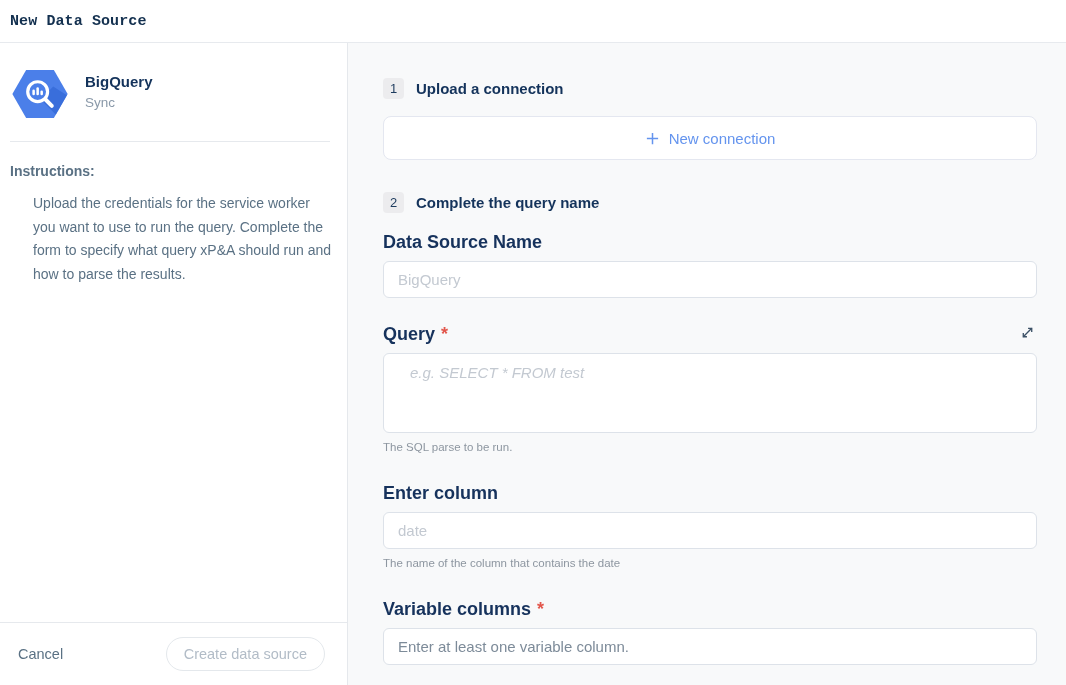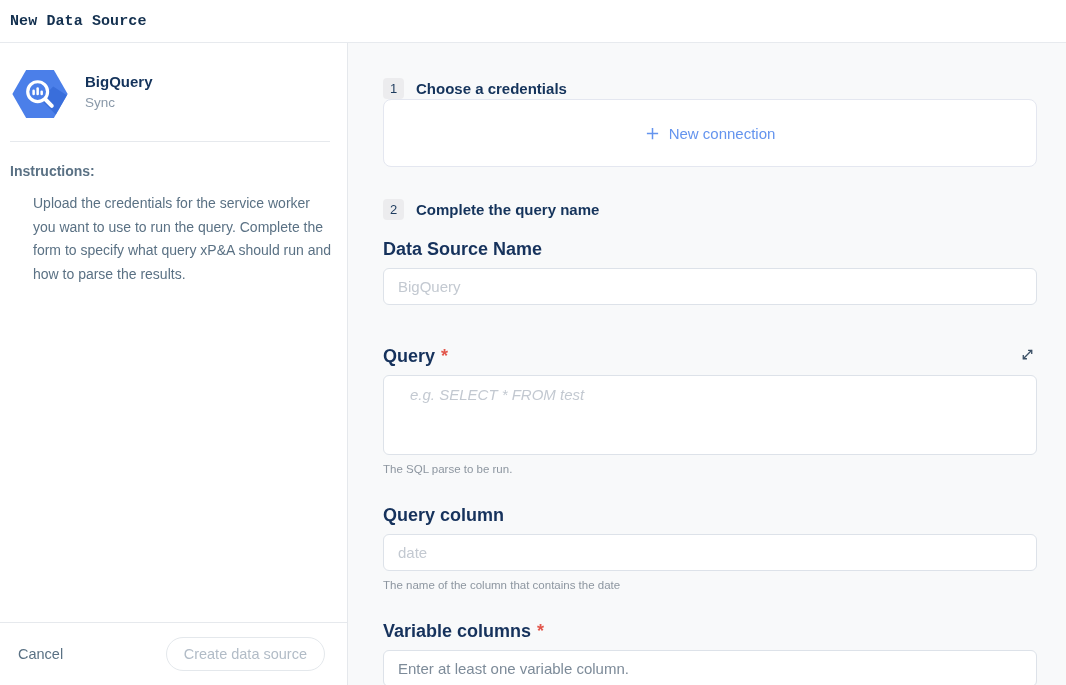--- a/index.html
+++ b/index.html
@@ -78,43 +78,44 @@
   .step-header { display: flex; align-items: center; }
   .step-badge {
     width: 21px; height: 21px;
     background: #ececee; border-radius: 4px;
     display: flex; align-items: center; justify-content: center;
     font-size: 13px; color: #1d3b5e;
   }
   .step-title { margin-left: 12px; font-size: 15px; font-weight: bold; color: #14335b; }
 
   .conn-card {
+    margin-top: 17px;
     background: #ffffff;
     border: 1px solid #e4e7f0;
     border-radius: 8px;
-    height: 68px;
+    height: 44px;
     display: flex; align-items: center; justify-content: center;
   }
   .new-conn-btn {
     display: flex; align-items: center;
     background: none; border: none; cursor: pointer;
     font-family: "Liberation Sans", sans-serif;
     font-size: 15px; color: #6494ee;
   }
   .new-conn-btn .plus { margin-right: 9px; display: flex; }
 
   .step2 { margin-top: 32px; }
 
   .field-label {
     margin-top: 19px;
     font-size: 18px; font-weight: bold; color: #16325c;
     display: flex; align-items: baseline;
   }
   .req-star { color: #e2574c; margin-left: 6px; font-weight: bold; }
-  .label-row { display: flex; align-items: center; justify-content: space-between; margin-top: 40px; }
+  .label-row { display: flex; align-items: center; justify-content: space-between; margin-top: 25px; }
   .label-row .field-label { margin-top: 0; }
   .expand-btn { background: none; border: none; cursor: pointer; display: flex; padding: 2px; }
 
   .text-input, .query-textarea {
     margin-top: 8px;
     width: 100%;
     background: #ffffff;
     border: 1px solid #dde2e9;
     border-radius: 6px;
     font-family: "Liberation Sans", sans-serif;
@@ -180,21 +181,21 @@
       <div class="sb-footer">
         <button class="cancel-btn">Cancel</button>
         <button class="create-btn" disabled="">Create data source</button>
       </div>
     </div>
 
     <div class="main">
 
       <div class="step-header">
         <span class="step-badge">1</span>
-        <span class="step-title">Choose a credentials</span>
+        <span class="step-title">Upload a connection</span>
       </div>
 
       <div class="conn-card">
         <button class="new-conn-btn">
           <span class="plus">
             <svg viewBox="0 0 16 16" width="15" height="15">
               <path d="M8 2 V14 M2 8 H14" stroke="#6494ee" stroke-width="1.6" fill="none"></path>
             </svg>
           </span>
           <span>New connection</span>
@@ -223,21 +224,21 @@
               <path d="M8.6 3.5 H12.5 V7.4" stroke="#3c5166" stroke-width="1.4" fill="none"></path>
               <path d="M3.5 8.6 V12.5 H7.4" stroke="#3c5166" stroke-width="1.4" fill="none"></path>
             </svg>
           </span>
         </button>
       </div>
       <textarea class="query-textarea" placeholder="e.g. SELECT * FROM test" style=""></textarea>
       <div class="help-text">The SQL parse to be run.</div>
 
       <div class="field-label gap-md">
-        <span>Query column</span>
+        <span>Enter column</span>
       </div>
       <input class="text-input" type="text" placeholder="date" style="">
       <div class="help-text">The name of the column that contains the date</div>
 
       <div class="field-label gap-md">
         <span>Variable columns</span>
         <span class="req-star">*</span>
       </div>
       <input class="text-input dark-ph" type="text" placeholder="Enter at least one variable column." style="">
 

